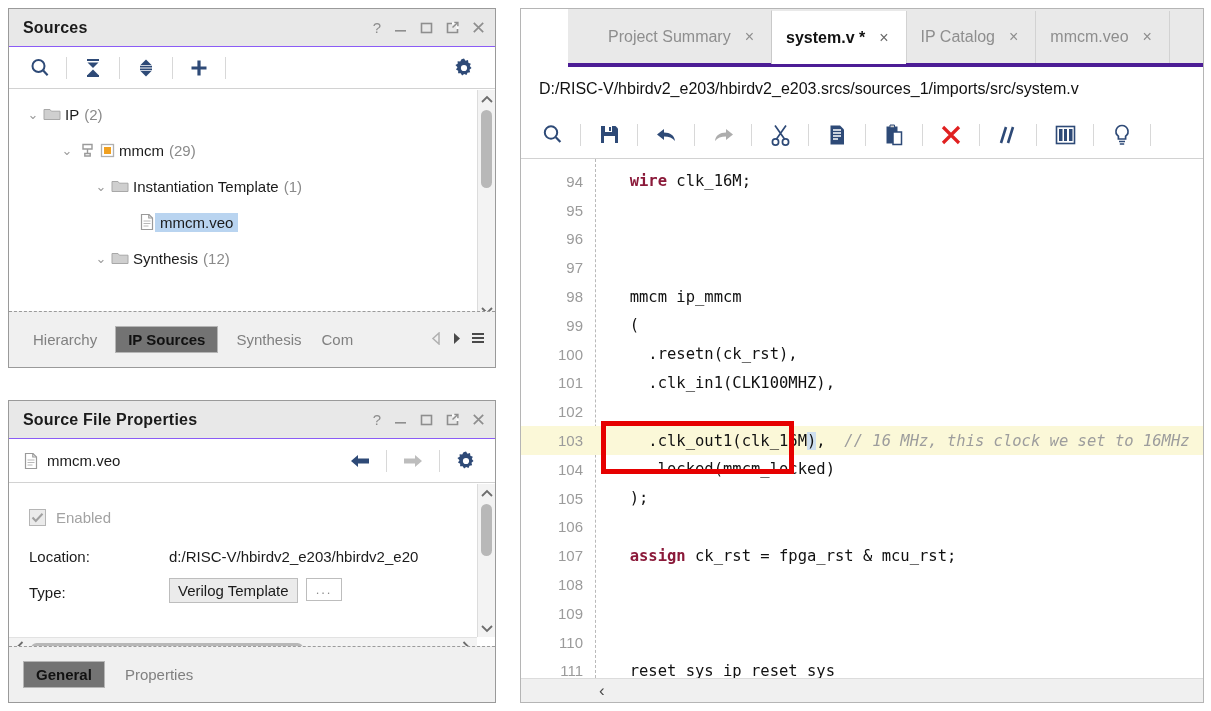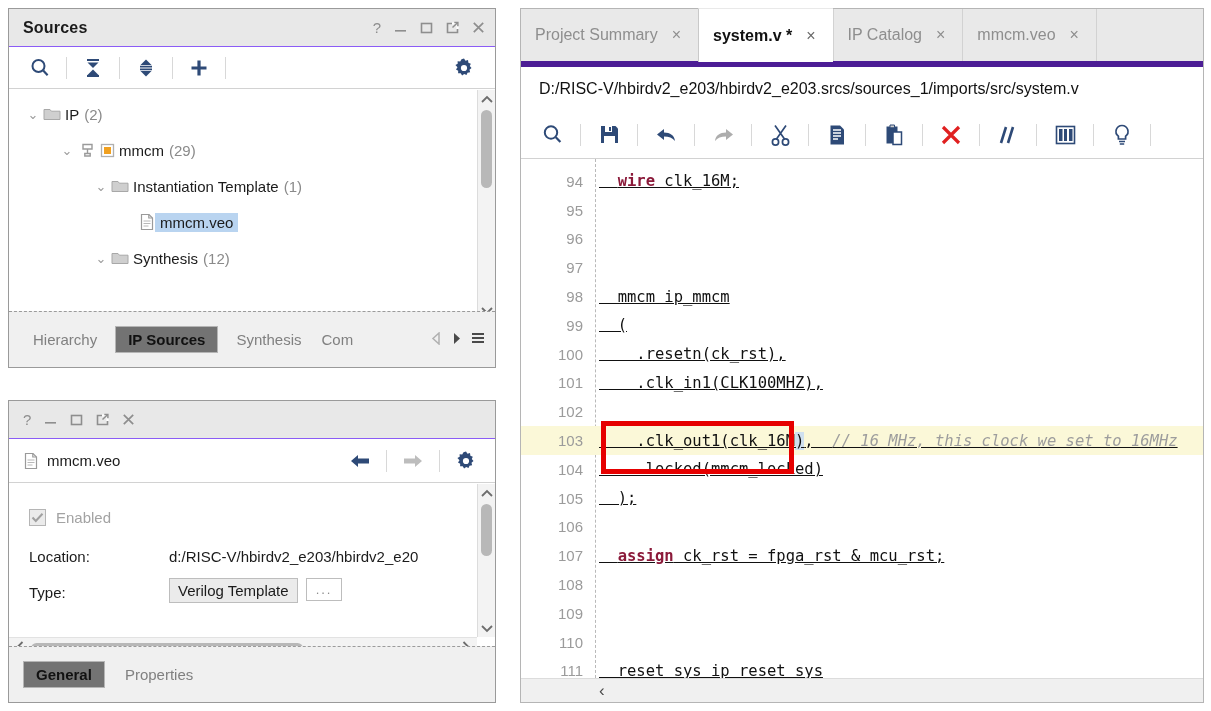--- a/index.html
+++ b/index.html
@@ -136,23 +136,24 @@
     padding: 3px 8px; font-size: 15px; color: #1b1b1b; white-space: nowrap;
   }
   .ellipsis-btn {
     background: #fff; border: 1px solid #bdbdbd; margin-left: 8px;
     padding: 3px 9px; font-size: 13px; color: #8d8d8d; letter-spacing: 2px;
   }
 
   
   .etabs {
     height: 58px; background: #e9e9e9;
-    border-bottom: 6px solid #4c1d95;
+    border-bottom: 4px solid #4c1d95;
     display: flex; align-items: flex-end;
-    padding-left: 0;
+    padding-left: 26px;
+    margin-left: 47px;
   }
   .etab {
     height: 52px; display: flex; align-items: center;
     padding: 0 4px 0 14px;
     font-size: 16px; color: #8e8e8e;
     white-space: nowrap;
     border-left: 1px solid #d2d2d2;
   }
   .etab:first-child { border-left: none; }
   .etab.active {
@@ -192,21 +193,21 @@
     display: flex; align-items: center;
     font-family: "DejaVu Sans Mono", monospace;
     font-size: 15.5px;
     white-space: pre;
   }
   .ln {
     width: 62px; flex: 0 0 62px; text-align: right;
     color: #9b9b9b; font-size: 15px;
     font-family: "Liberation Sans", sans-serif;
   }
-  .code-txt { padding-left: 16px; color: #111; text-decoration: underline; }
+  .code-txt { padding-left: 28px; color: #111; }
   .code-row.hl { background: #fbf8d8; }
   .kw { color: #8b1a3a; font-weight: bold; }
   .cmt { color: #9d9d9d; font-style: italic; }
   .caret { background: #cfe0ef; }
 
   .red-box {
     position: absolute;
     border: 5px solid #e60000;
     pointer-events: none;
     background: transparent;
@@ -413,20 +414,21 @@
               <path d="M1 2h12M1 6h12M1 10h12" stroke="#4a4a4a" stroke-width="1.8"></path>
             </svg>
         </span>
       </span>
     </div>
   </div>
 
   <div class="panel" style="left:8px; top:400px; width:488px; height:303px;">
 
     <div class="panel-titlebar">
+      <div class="panel-title">Source File Properties</div>
       <div class="win-btns">
         <span class="win-btn">?</span>
         <span class="win-btn">
           <svg width="13" height="13" viewBox="0 0 13 13">
               <rect x="1" y="9" width="11" height="1.6" fill="#8e8e8e"></rect>
             </svg>
         </span>
         <span class="win-btn">
           <svg width="13" height="13" viewBox="0 0 13 13">
               <rect x="1.5" y="2.5" width="10" height="9" fill="none" stroke="#8e8e8e" stroke-width="1.6"></rect>

